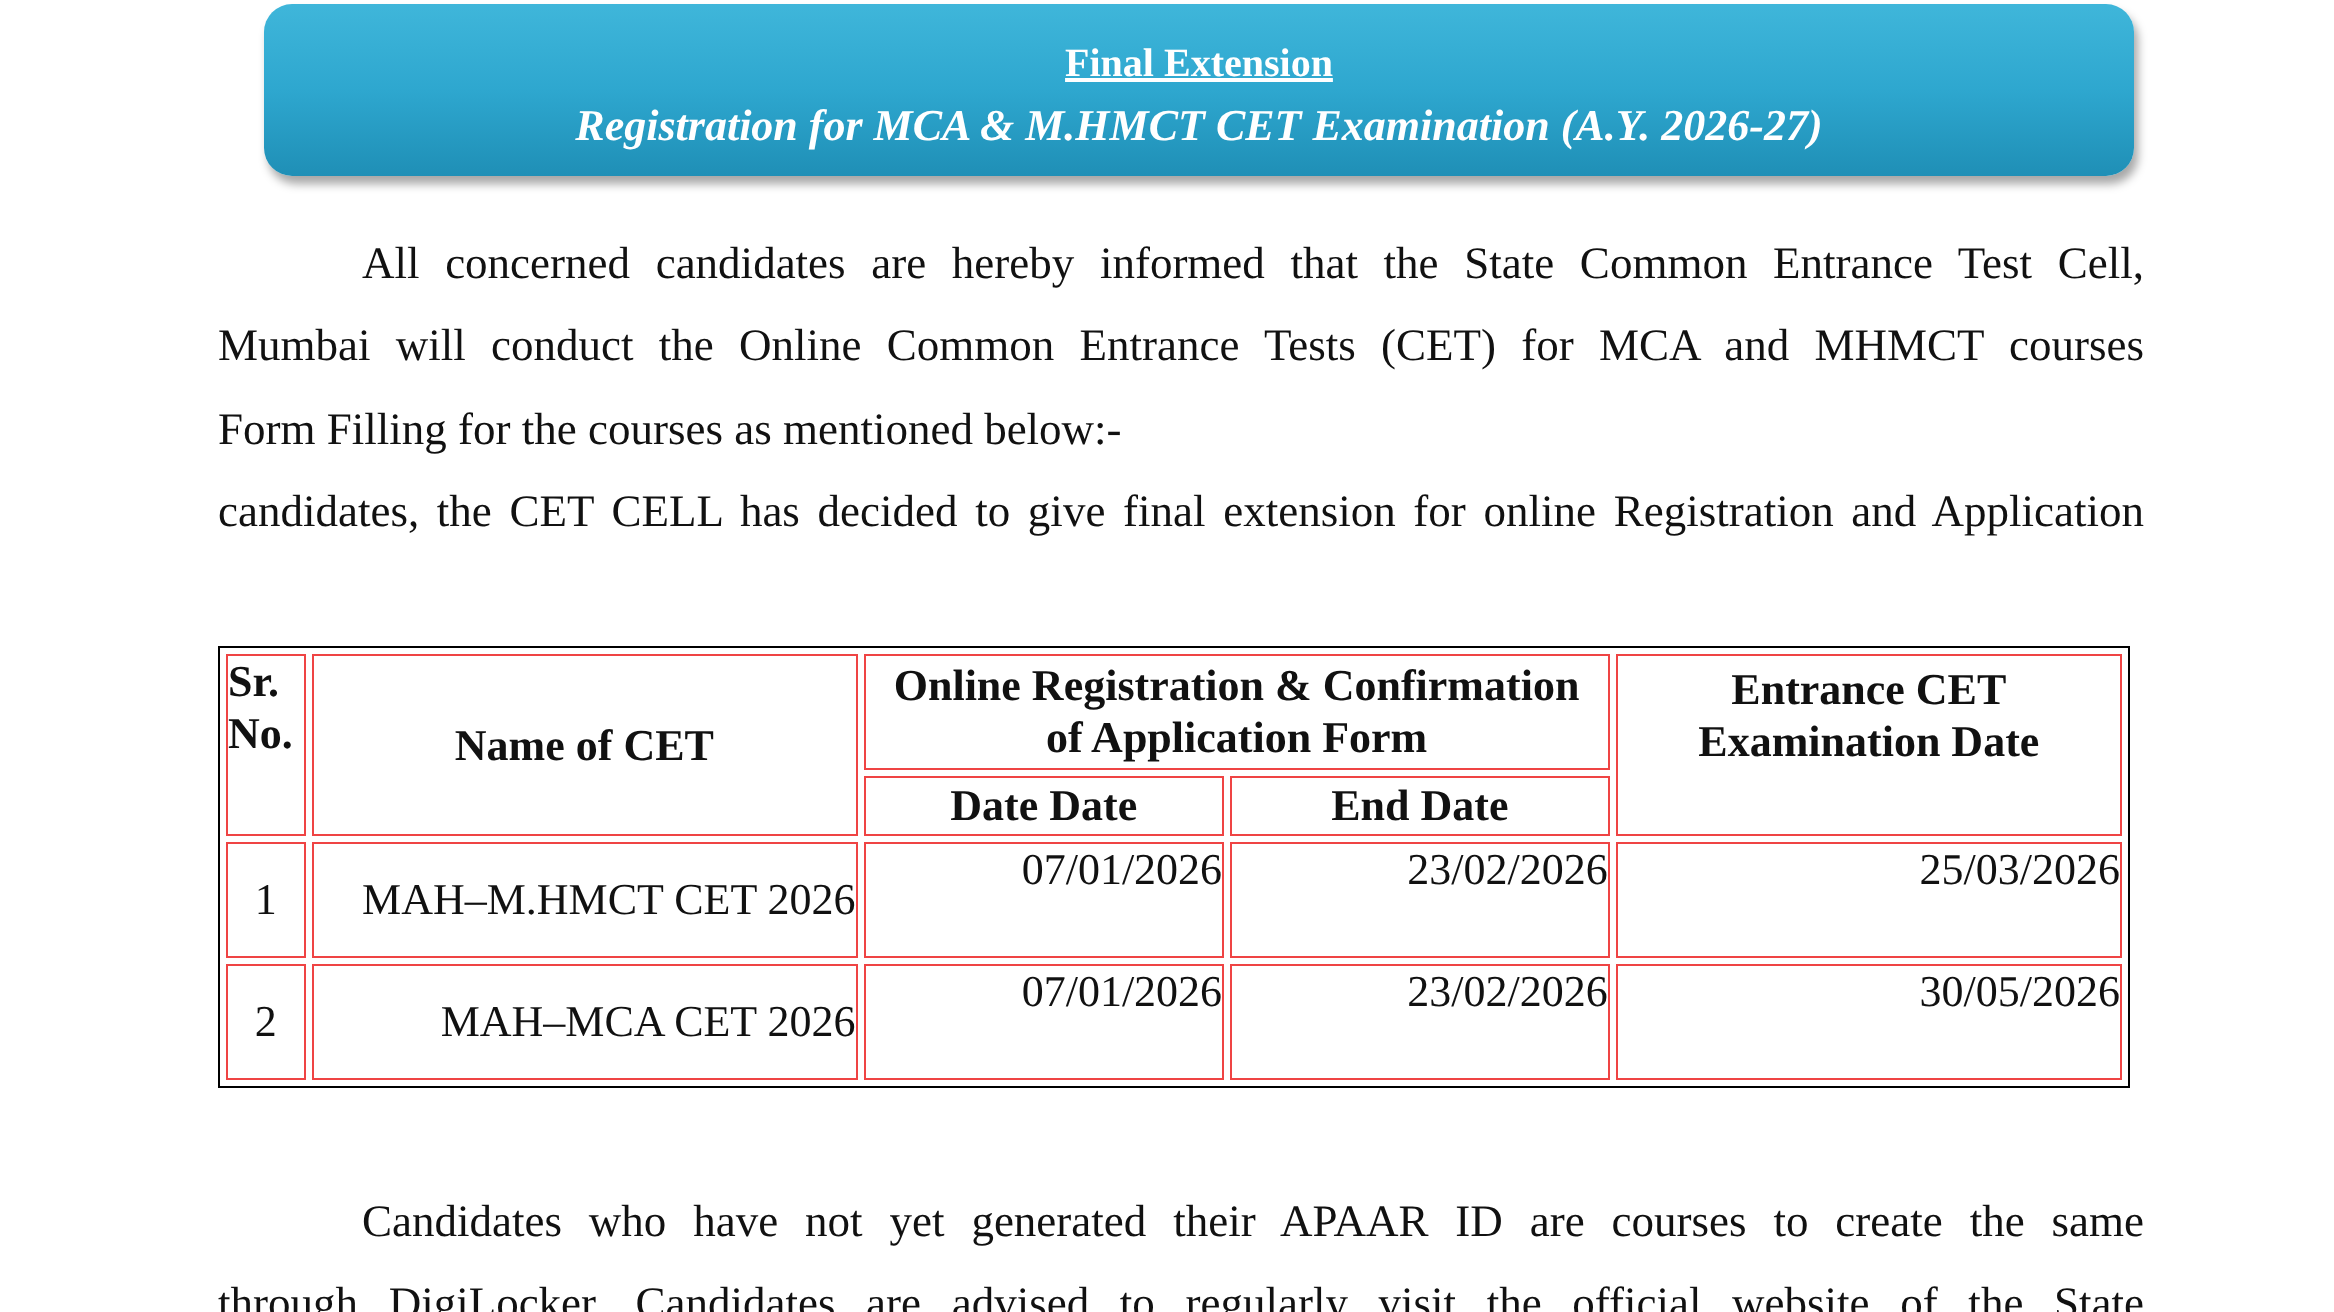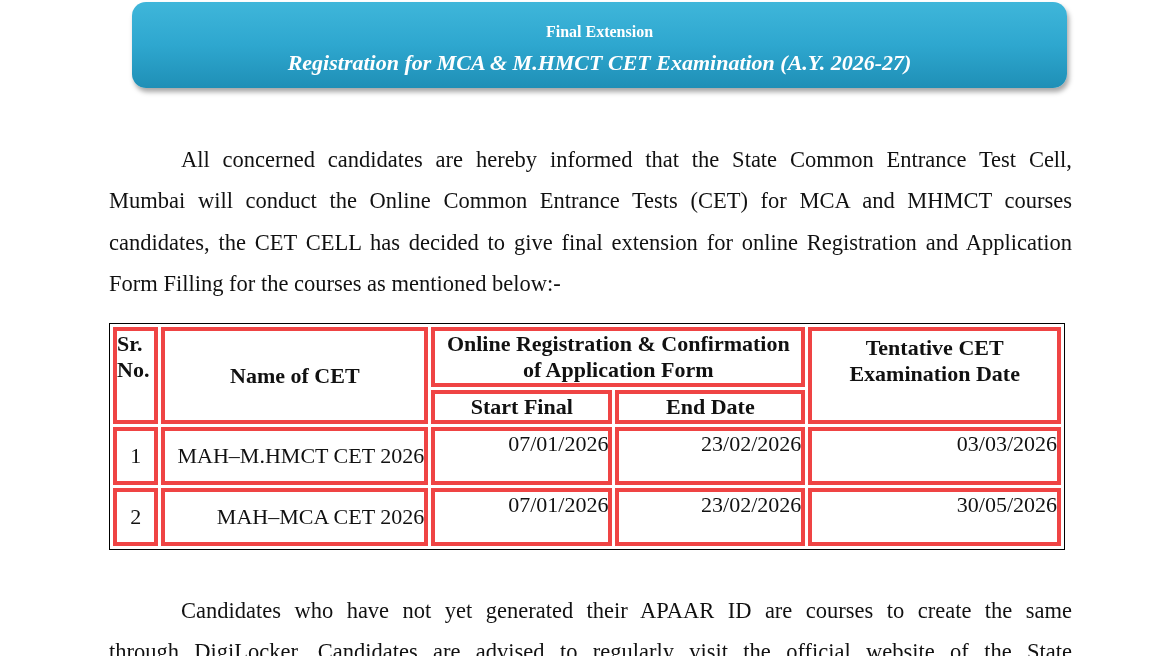--- a/index.html
+++ b/index.html
@@ -10,38 +10,38 @@
     color: #111;
     position: relative;
   }
   .banner {
     position: absolute; left: 132px; top: 2px; width: 935px; height: 86px;
     border-radius: 14px;
     background: linear-gradient(to bottom, #3fb6da 0%, #2ea7cf 50%, #1f8fb6 100%);
     box-shadow: 2px 4px 5px rgba(0,0,0,0.35);
     color: #ffffff; text-align: center; font-weight: bold;
   }
-  .banner .t1 { position: absolute; left: 0; right: 0; top: 15px; font-size: 16px; line-height: 30px; }
+  .banner .t1 { position: absolute; left: 0; right: 0; top: 15px; font-size: 20px; line-height: 30px; text-decoration: underline; }
   .banner .t2 { position: absolute; left: 0; right: 0; top: 47px; font-size: 22px; line-height: 28px; font-style: italic; }
 
   .para {
     position: absolute; left: 109px; width: 963px;
     font-size: 22.5px; line-height: 41.3px; text-align: justify;
   }
   .para .line { display: block; text-align: justify; text-align-last: justify; white-space: nowrap; height: 41.3px; }
   .para .line.last { text-align-last: left; }
-  .p1 { top: 111px; margin-top: 28px; }
+  .p1 { top: 111px; }
   .p2 { top: 590px; }
 
   table.cet {
     position: absolute; left: 109px; top: 323px; width: 956px;
     border: 1px solid #000; border-spacing: 3px; border-collapse: separate;
     font-size: 22px;
   }
-  table.cet td, table.cet th { border: 4px solid #ef4444; padding: 0; }
+  table.cet td, table.cet th { border: 1px solid #ef4444; padding: 0; }
   th { font-weight: bold; font-size: 22px; line-height: 26px; }
   .c-sr { width: 38px; }
   .c-name { width: 282px; margin-left: 48px; }
   .c-start { width: 183px; }
   .c-end { width: 193px; }
   .c-exam { width: 225px; }
   .hdr1 { height: 58px; }
   .hdr2 { height: 30px; }
   .row { height: 58px; }
   td.num { text-align: center; vertical-align: middle; font-size: 22px; }
@@ -53,45 +53,45 @@
 <body>
 
 <div class="banner">
   <div class="t1">Final Extension</div>
   <div class="t2">Registration for MCA &amp; M.HMCT CET Examination (A.Y. 2026-27)</div>
 </div>
 
 <div class="para p1">
   <span class="line" style="text-indent:72px;">All concerned candidates are hereby informed that the State Common Entrance Test Cell,</span>
   <span class="line">Mumbai will conduct the Online Common Entrance Tests (CET) for MCA and MHMCT courses</span>
+  <span class="line last">Form Filling for the courses as mentioned below:-</span>
   <span class="line">candidates, the CET CELL has decided to give final extension for online Registration and Application</span>
-  <span class="line last">Form Filling for the courses as mentioned below:-</span>
 </div>
 
 <table class="cet">
   <tbody>
       <tr class="hdr1">
     <th class="c-sr sr" rowspan="2">
       <span>Sr.</span><br>
       <span>No.</span>
     </th>
     <th class="c-name" rowspan="2">Name of CET</th>
-    <th colspan="2" style="padding:0 2px;">Online Registration &amp; Confirmation of Application Form</th>
-    <th class="c-exam" rowspan="2" style="vertical-align:top;padding:4px 16px 0;">Tentative CET Examination Date</th>
+    <th colspan="2" style="padding:0 14px;">Online Registration &amp; Confirmation of Application Form</th>
+    <th class="c-exam" rowspan="2" style="vertical-align:top;padding:4px 16px 0;">Entrance CET Examination Date</th>
   </tr>
   <tr class="hdr2">
-    <th class="c-start">Start Final</th>
+    <th class="c-start">Date Date</th>
     <th class="c-end">End Date</th>
   </tr>
   <tr class="row">
     <td class="num">1</td>
     <td class="name">MAH–M.HMCT CET 2026</td>
     <td class="date">07/01/2026</td>
     <td class="date">23/02/2026</td>
-    <td class="date">03/03/2026</td>
+    <td class="date">25/03/2026</td>
   </tr>
   <tr class="row">
     <td class="num">2</td>
     <td class="name">MAH–MCA CET 2026</td>
     <td class="date">07/01/2026</td>
     <td class="date">23/02/2026</td>
     <td class="date">30/05/2026</td>
   </tr>
 </tbody>
   </table>

